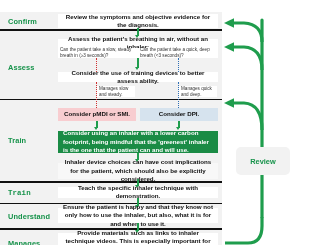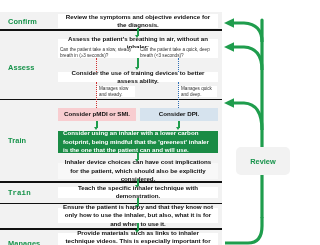--- a/index.html
+++ b/index.html
@@ -94,20 +94,21 @@
   <div class="divider" style="top:17px;"></div>
   <div class="divider" style="top:86.6px;"></div>
   <div class="divider" style="top:169.2px;"></div>
   <div class="divider" style="top:190.8px;"></div>
   <div class="divider" style="top:216.4px;"></div>
 
   <div class="stage-label" style="top:5px;">Confirm</div>
   <div class="stage-label" style="top:51px;">Assess</div>
   <div class="stage-label" style="top:124px;">Train</div>
   <div class="stage-label" style="top:177px;font-family:Liberation Mono, monospace;">Train</div>
+  <div class="stage-label" style="top:200px;">Understand</div>
   <div class="stage-label" style="top:227px;">Manages</div>
 
   <div class="box white" style="left:58px;top:2px;width:160px;height:14px;">Review the symptoms and objective evidence for the diagnosis.</div>
 
   <div class="vline" style="left:137.2px;top:16px;height:8px;"></div>
   <div class="arrowhead" style="left:135.4px;top:23px;"></div>
 
   <div class="box white" style="left:58px;top:26.5px;width:160px;height:9px;">Assess the patient's breathing in air, without an inhaler:</div>
 
   <div class="box small" style="left:58px;top:35.5px;width:80px;height:10px;">

